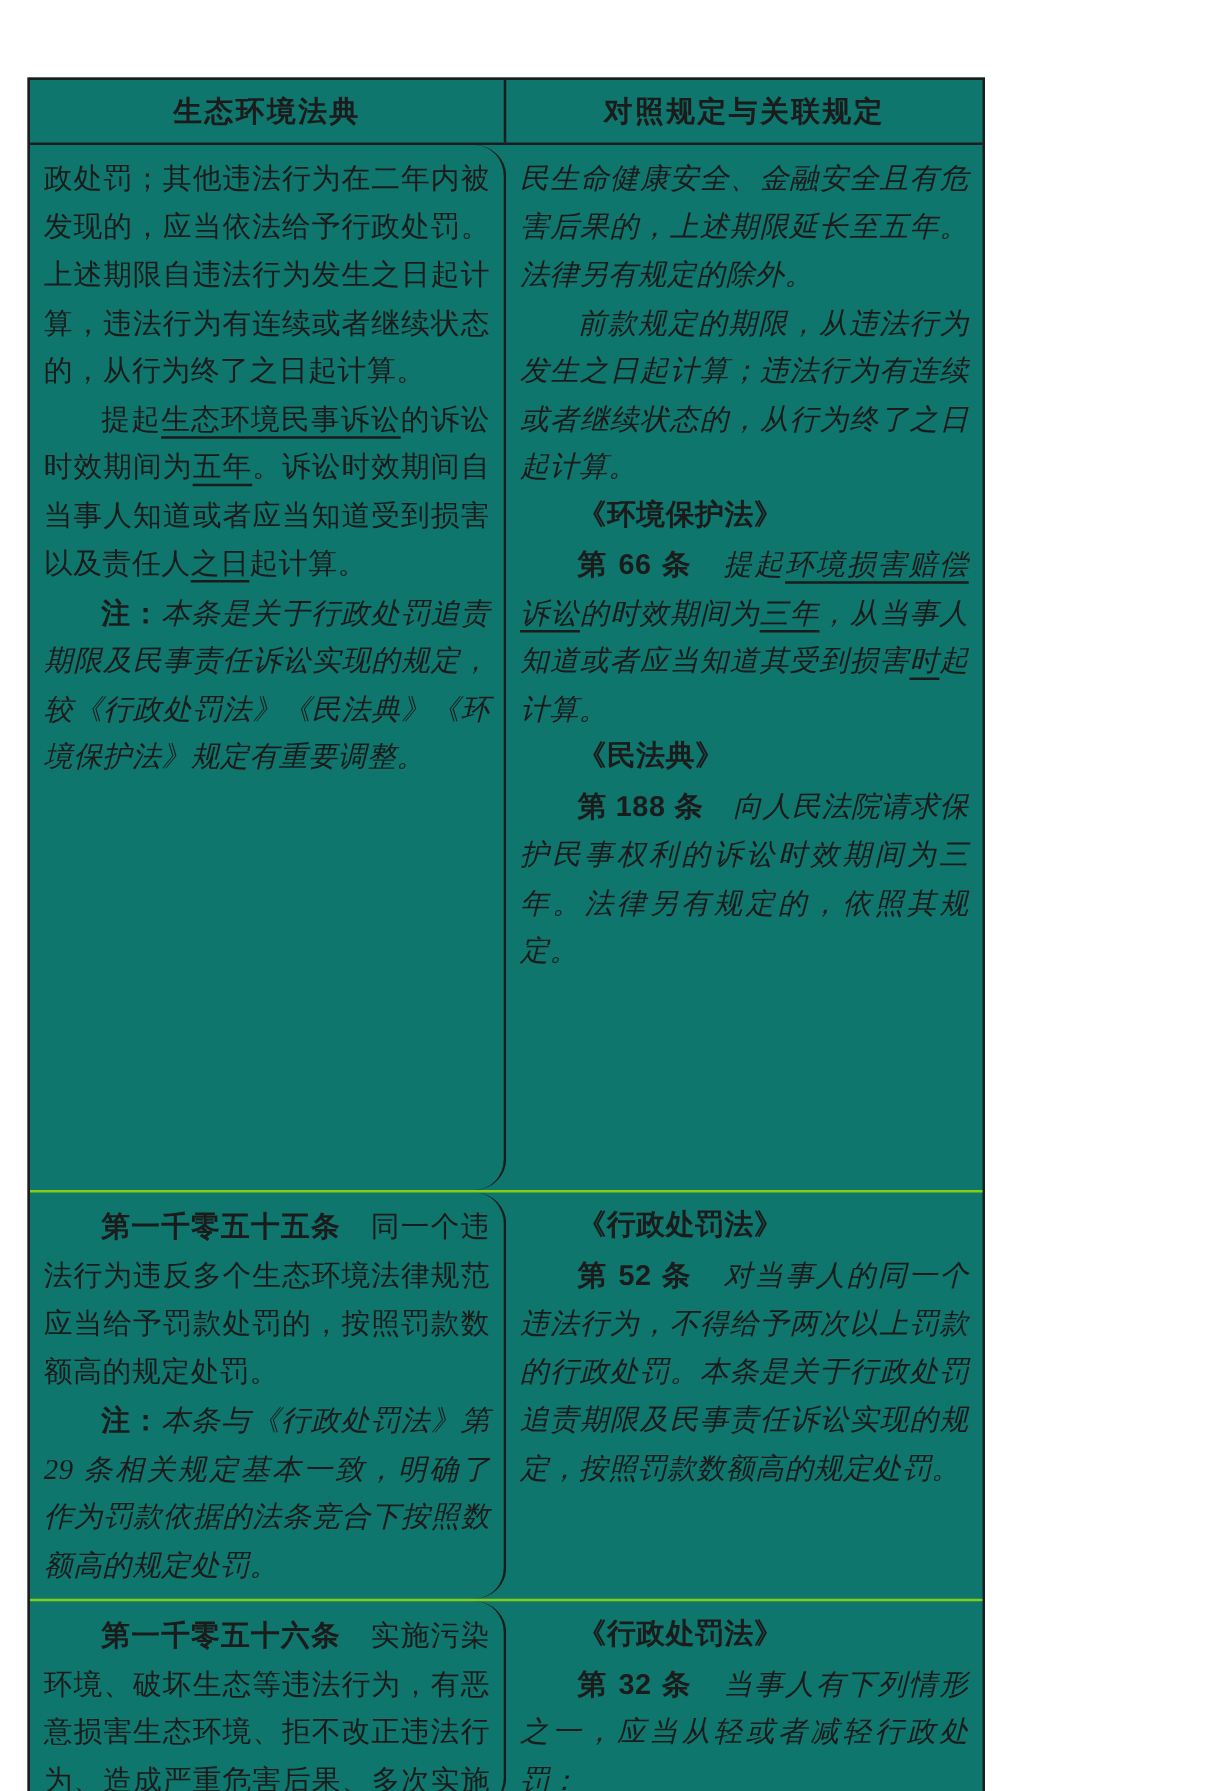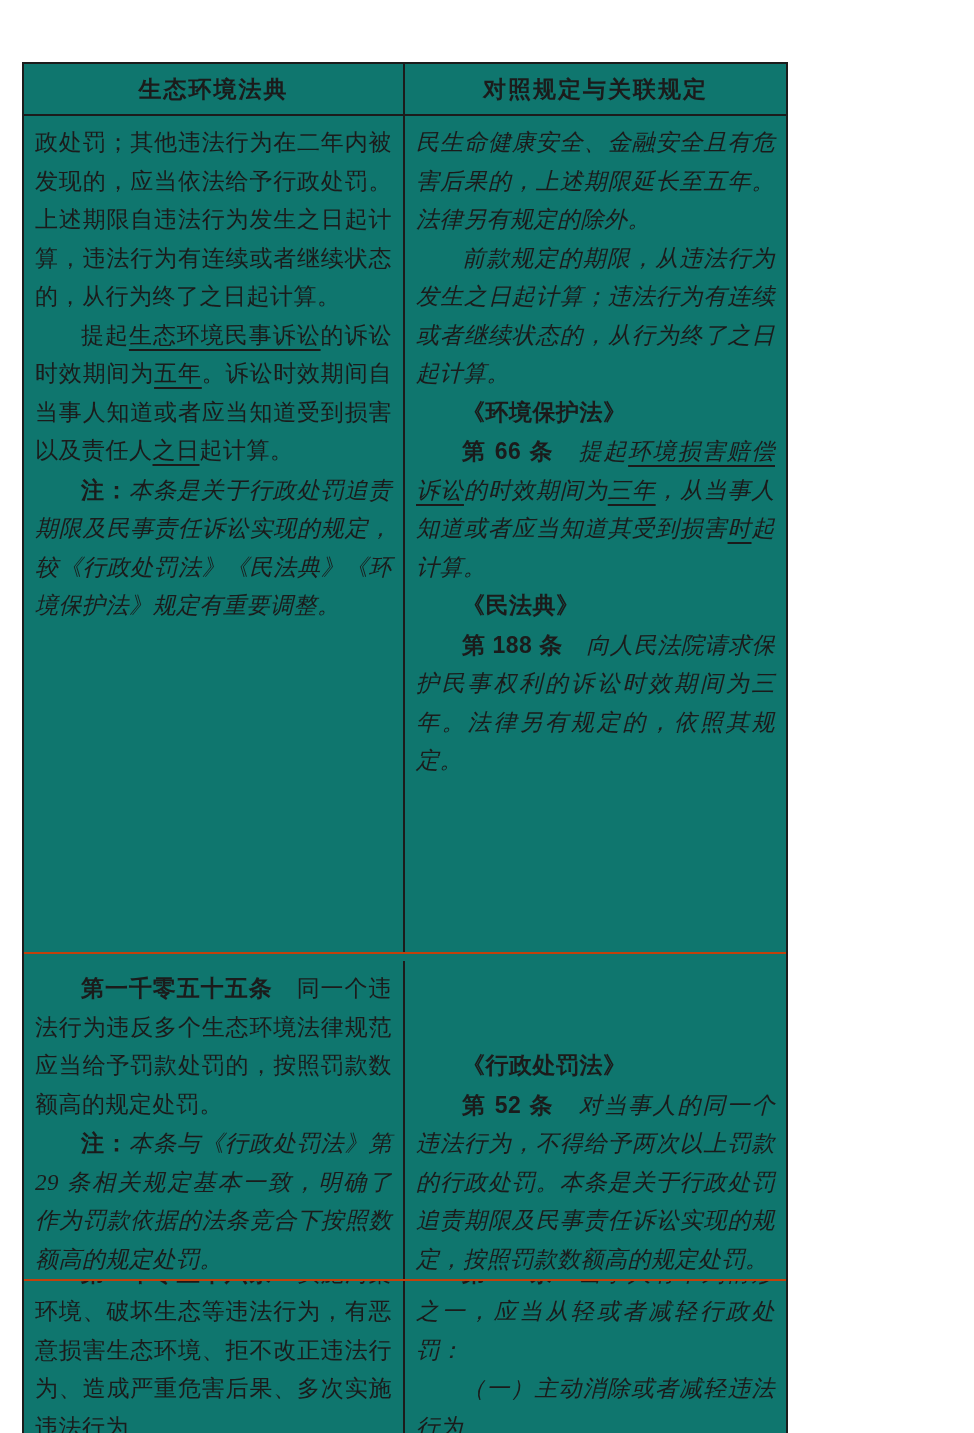--- a/index.html
+++ b/index.html
@@ -37,44 +37,44 @@
     font-family: "Liberation Sans", "DejaVu Sans", sans-serif;
     font-weight: 700;
     font-size: 23px;
     letter-spacing: 2px;
   }
   .th.left { border-right: 2px solid #1c1c1c; }
   .row {
     display: flex;
     overflow: hidden;
   }
-  .row + .row { border-top: 2px solid #c2410c; align-items: flex-end; }
+  .row + .row { border-top: 2px solid #84cc16; }
   .row0 { height: 836px; }
   .row1 { height: 327px; }
   .row2 { height: 168px; }
   .cell {
     flex: 1 1 50%;
     padding: 8px 11px 0 11px;
     overflow: hidden;
   }
-  .cell.left { border-right: 2px solid #1c1c1c; }
+  .cell.left { border-right: 2px solid #1c1c1c; border-radius: 25px; }
   p {
     font-size: 23px;
     line-height: 38.5px;
     text-align: justify;
     text-justify: inter-character;
     letter-spacing: 0.5px;
   }
   .indent { text-indent: 2em; }
   
   .p-note, .p-kai { font-style: italic; }
   .p-law-title {
     font-style: normal;
     font-weight: 700;
-    font-family: Liberation Serif, serif;
+    font-family: Liberation Mono, monospace;
   }
   .seg-bold {
     font-style: normal;
     font-weight: 700;
     font-family: "Liberation Sans", "DejaVu Sans", sans-serif;
   }
   .seg-underline {
     text-decoration: underline;
     text-decoration-thickness: 1.5px;
     text-underline-offset: 6px;

